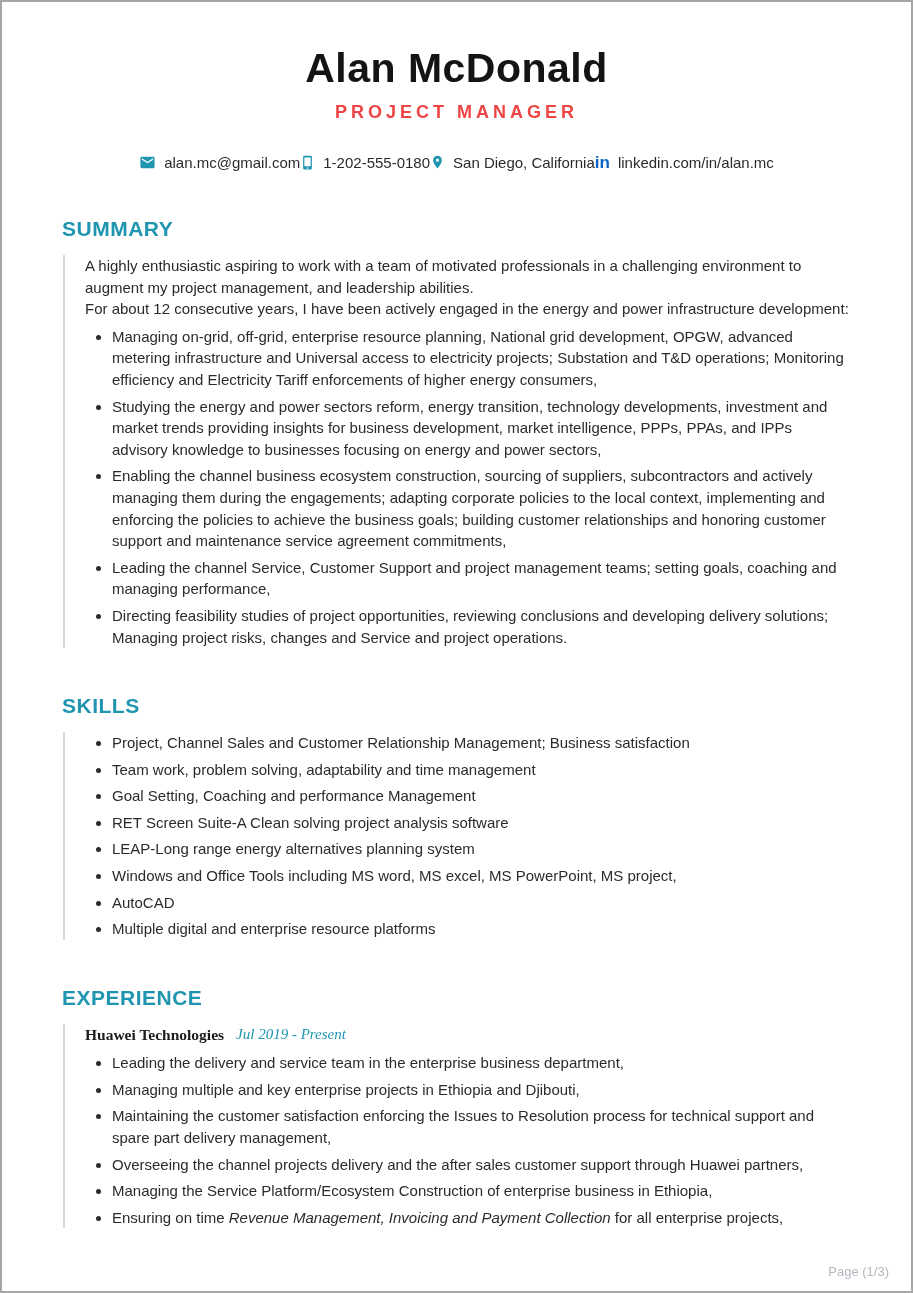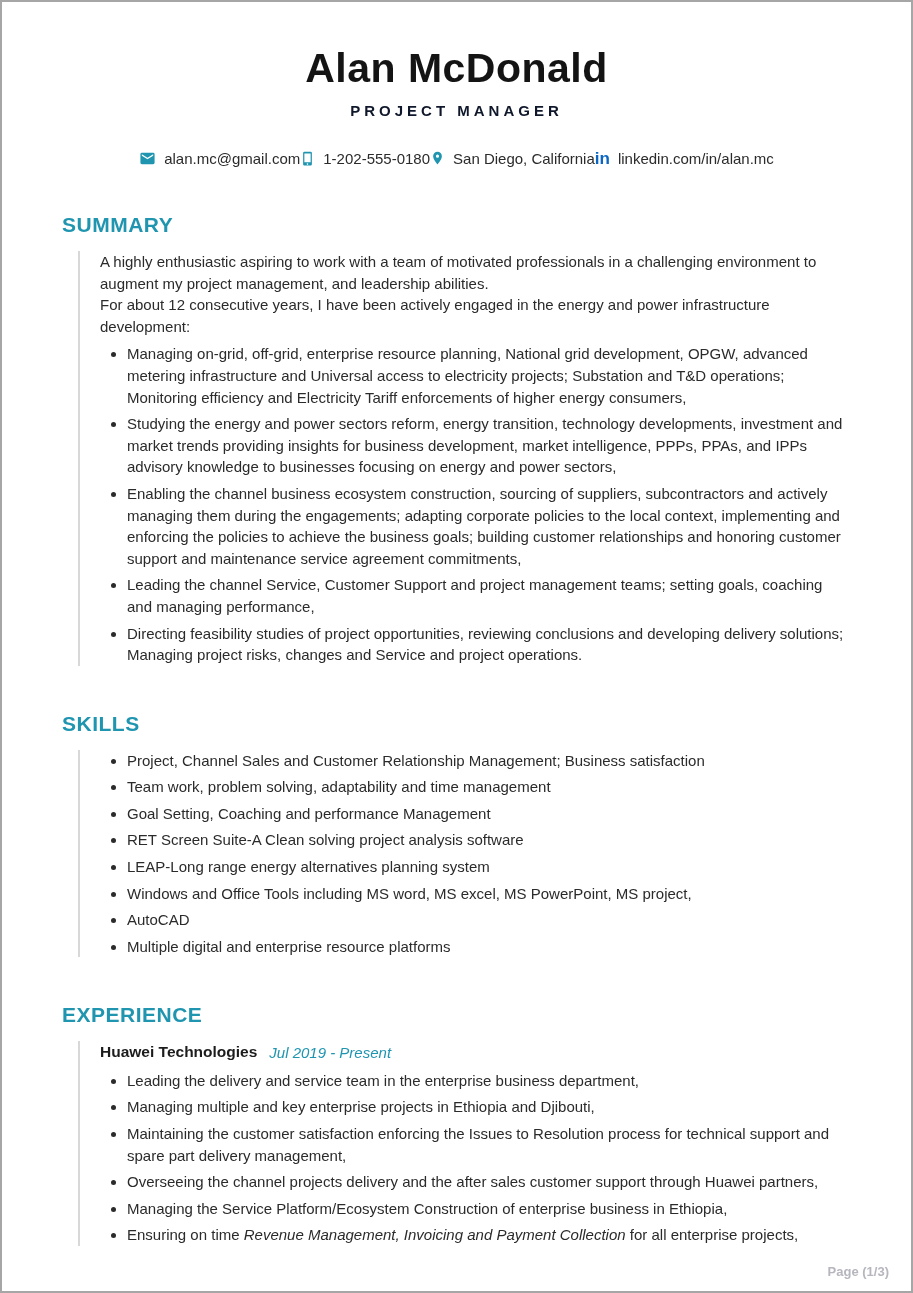--- a/index.html
+++ b/index.html
@@ -22,24 +22,24 @@
     text-align: center;
     font-size: 41px;
     font-weight: 700;
     color: #141414;
     letter-spacing: 0.5px;
     line-height: 1;
   }
   .role {
     text-align: center;
     margin-top: 13px;
-    font-size: 15px;
+    font-size: 18px;
     font-weight: 600;
     letter-spacing: 4px;
-    color: #0f172a;
+    color: #ef4444;
   }
   .contact {
     margin-top: 30px;
     display: flex;
     justify-content: center;
     align-items: center;
     font-size: 15px;
     color: #2b2b2b;
   }
   .contact-item { display: flex; align-items: center; gap: 8px; white-space: nowrap; }
@@ -58,43 +58,43 @@
   .section-heading {
     color: #1f95b0;
     font-size: 21px;
     font-weight: 700;
     letter-spacing: 0.5px;
     margin-bottom: 14px;
   }
   .section-body {
     border-left: 2px solid #d8d8d8;
     padding-left: 20px;
-    margin-left: 16px;
+    margin-left: 1px;
     font-size: 15px;
     line-height: 1.44;
     color: #2b2b2b;
   }
   .intro-line { margin: 0; }
   ul.bullets { margin-top: 6px; padding-left: 27px; }
   ul.bullets li { margin-bottom: 5px; }
 
   
   .job-title { font-weight: 700; font-size: 15.5px; color: #1c1c1c; }
-  .job-meta { margin-top: 3px; font-size: 15.5px; display: flex; align-items: flex-end; }
+  .job-meta { margin-top: 3px; font-size: 15.5px; display: flex; align-items: flex-start; font-family: Liberation Serif, serif; }
   .company { font-weight: 700; color: #1c1c1c; }
   .dates { color: #1f95b0; font-style: italic; font-size: 15px; margin-left: 12px; }
   .italic-seg { font-style: italic; }
 
   
   .page-footer {
     position: absolute;
     right: 22px;
     bottom: 12px;
     color: #b6b6bf;
-    font-weight: 700;
+    font-weight: 400;
     font-size: 13px;
   }
 </style>
 </head>
 <body>
 
 <div class="page">
 
   <header>
     <h1 class="name">Alan McDonald</h1>

